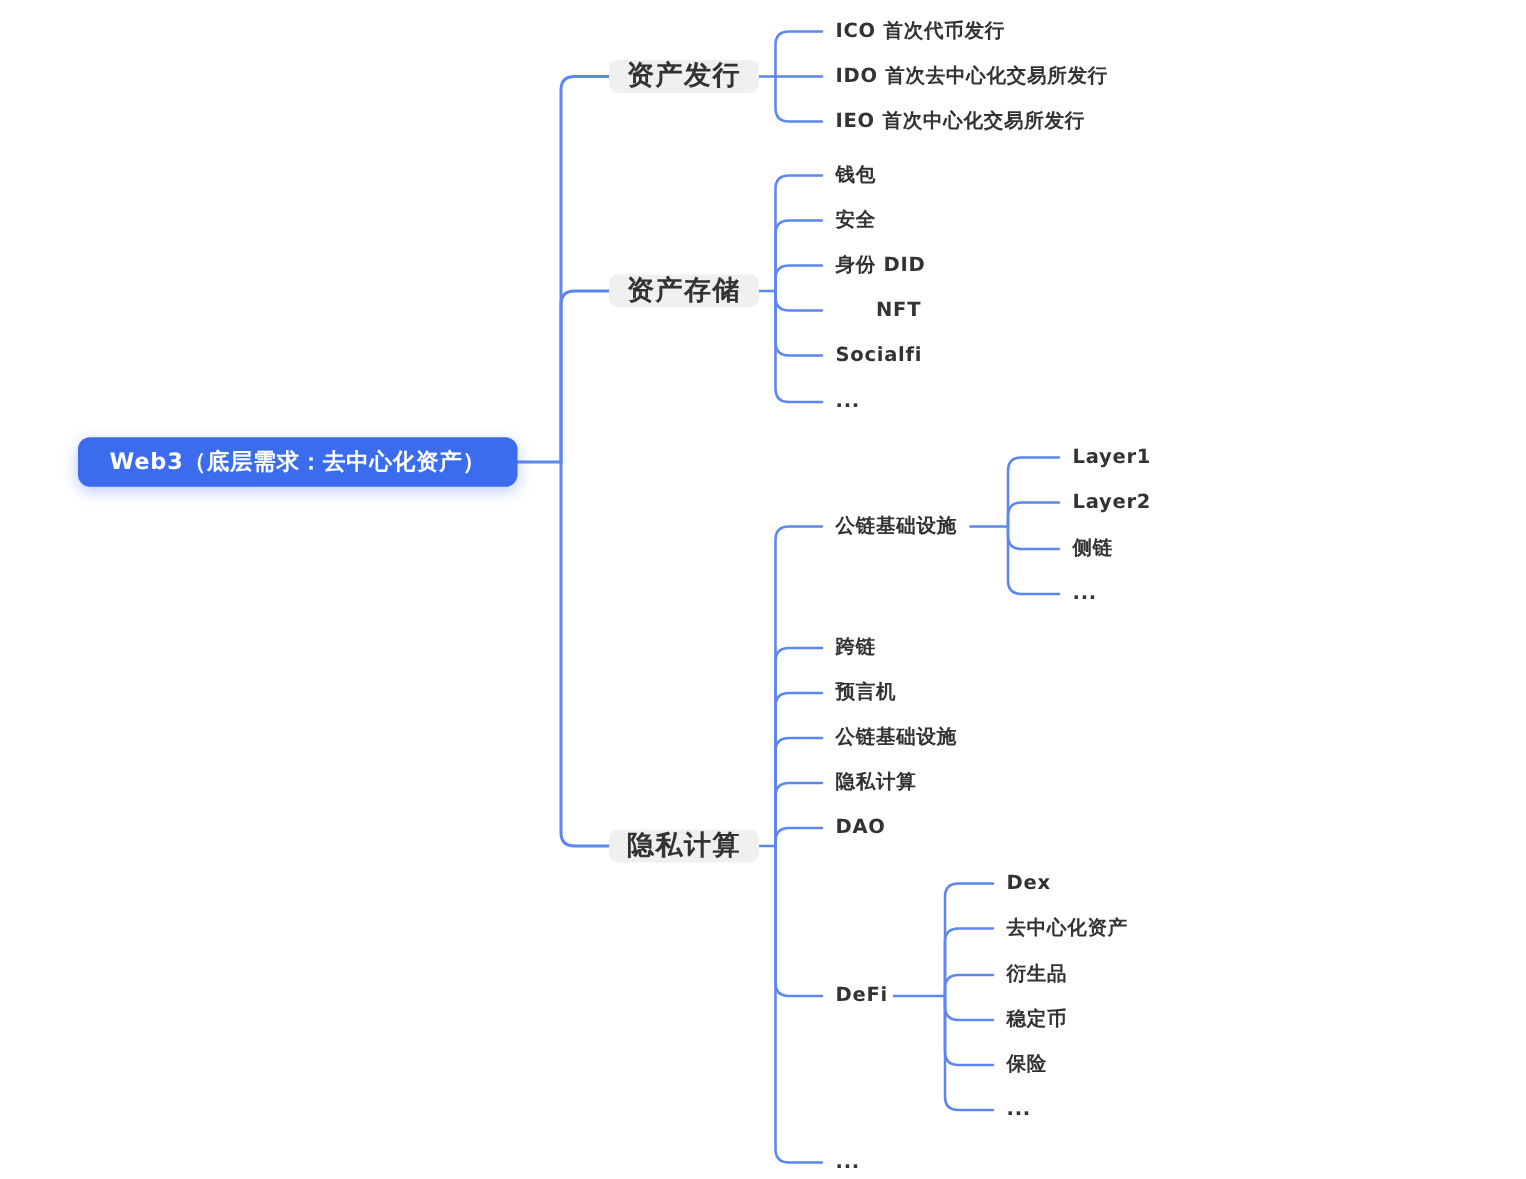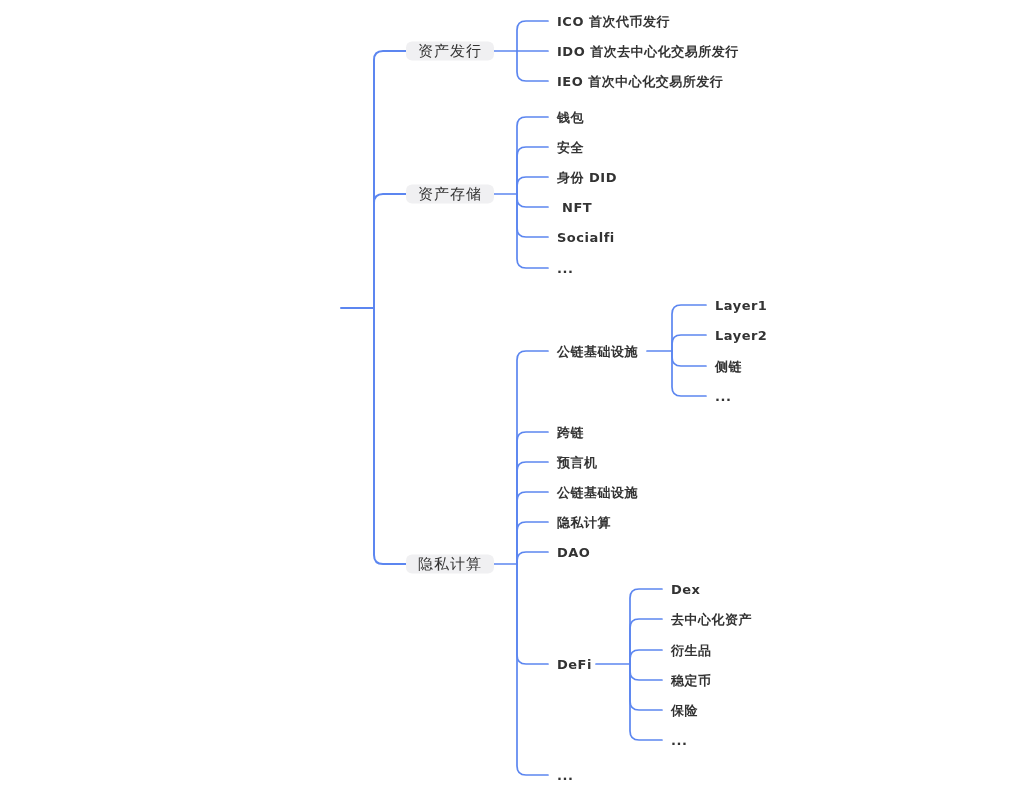--- a/index.html
+++ b/index.html
@@ -26,22 +26,22 @@
     font-weight: bold;
     line-height: 1;
     padding: 9px 21px;
     border-radius: 8px;
     box-shadow: 0 3px 10px rgba(59,108,238,0.35);
     letter-spacing: 0.5px;
   }
   .branch {
     background: var(--branch-bg, #F0F0F2);
     color: var(--text, #333333);
-    font-size: 15px;
-    font-weight: normal;
+    font-size: 18px;
+    font-weight: bold;
     line-height: 1;
     padding: 2px 12px;
     border-radius: 6px;
     letter-spacing: 1px;
   }
   .leaf {
     color: var(--text, #333333);
     font-size: 13px;
     font-weight: bold;
     line-height: 1;
@@ -85,33 +85,34 @@
       <path d="M672,351 L672,387 Q672,396 681,396 L706,396" fill="none" stroke="#5C86F0" stroke-width="1.7" stroke-linecap="round"></path>
       <path d="M596,664 L630,664" fill="none" stroke="#5C86F0" stroke-width="1.7" stroke-linecap="round"></path>
       <path d="M630,664 L630,598 Q630,589 639,589 L662,589" fill="none" stroke="#5C86F0" stroke-width="1.7" stroke-linecap="round"></path>
       <path d="M630,664 L630,628 Q630,619 639,619 L662,619" fill="none" stroke="#5C86F0" stroke-width="1.7" stroke-linecap="round"></path>
       <path d="M630,664 L630,659 Q630,650 639,650 L662,650" fill="none" stroke="#5C86F0" stroke-width="1.7" stroke-linecap="round"></path>
       <path d="M630,664 L630,671 Q630,680 639,680 L662,680" fill="none" stroke="#5C86F0" stroke-width="1.7" stroke-linecap="round"></path>
       <path d="M630,664 L630,701 Q630,710 639,710 L662,710" fill="none" stroke="#5C86F0" stroke-width="1.7" stroke-linecap="round"></path>
       <path d="M630,664 L630,731 Q630,740 639,740 L662,740" fill="none" stroke="#5C86F0" stroke-width="1.7" stroke-linecap="round"></path>
     </svg>
 
+  <div class="node root" style="left:52px; top:308px">Web3（底层需求：去中心化资产）</div>
 
   <div class="node branch" style="left:406px; top:51px">资产发行</div>
   <div class="node branch" style="left:406px; top:194px">资产存储</div>
   <div class="node branch" style="left:406px; top:564px">隐私计算</div>
 
   <div class="node leaf" style="left:557px; top:21px">ICO 首次代币发行</div>
   <div class="node leaf" style="left:557px; top:51px">IDO 首次去中心化交易所发行</div>
   <div class="node leaf" style="left:557px; top:81px">IEO 首次中心化交易所发行</div>
 
   <div class="node leaf" style="left:557px; top:117px">钱包</div>
   <div class="node leaf" style="left:557px; top:147px">安全</div>
   <div class="node leaf" style="left:557px; top:177px">身份 DID</div>
-  <div class="node leaf" style="left:562px; top:207px">NFT</div>
+  <div class="node leaf" style="left:584px; top:207px">NFT</div>
   <div class="node leaf" style="left:557px; top:237px">Socialfi</div>
   <div class="node leaf" style="left:557px; top:268px">...</div>
 
   <div class="node leaf" style="left:557px; top:351px">公链基础设施</div>
   <div class="node leaf" style="left:557px; top:432px">跨链</div>
   <div class="node leaf" style="left:557px; top:462px">预言机</div>
   <div class="node leaf" style="left:557px; top:492px">公链基础设施</div>
   <div class="node leaf" style="left:557px; top:522px">隐私计算</div>
   <div class="node leaf" style="left:557px; top:552px">DAO</div>
   <div class="node leaf" style="left:557px; top:664px">DeFi</div>

